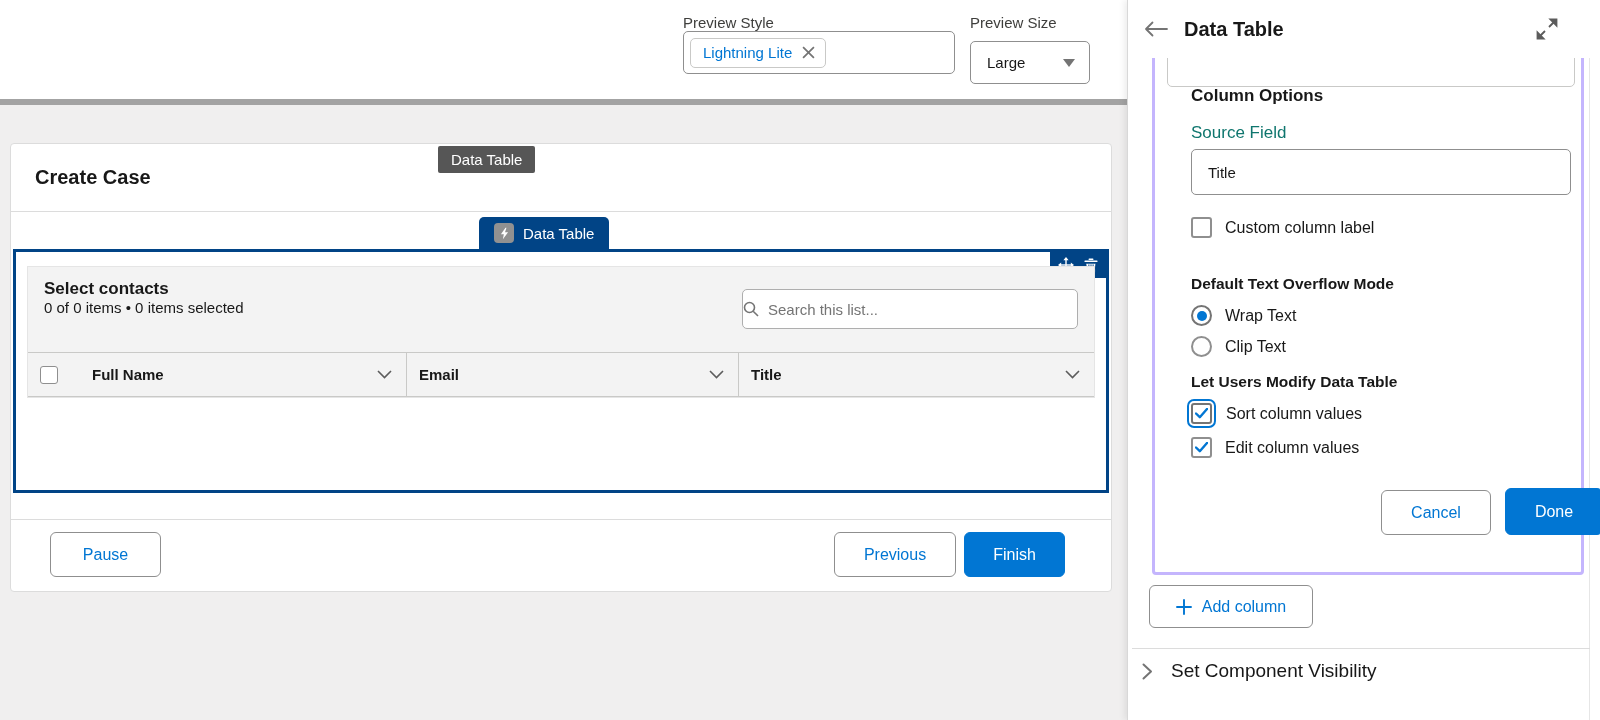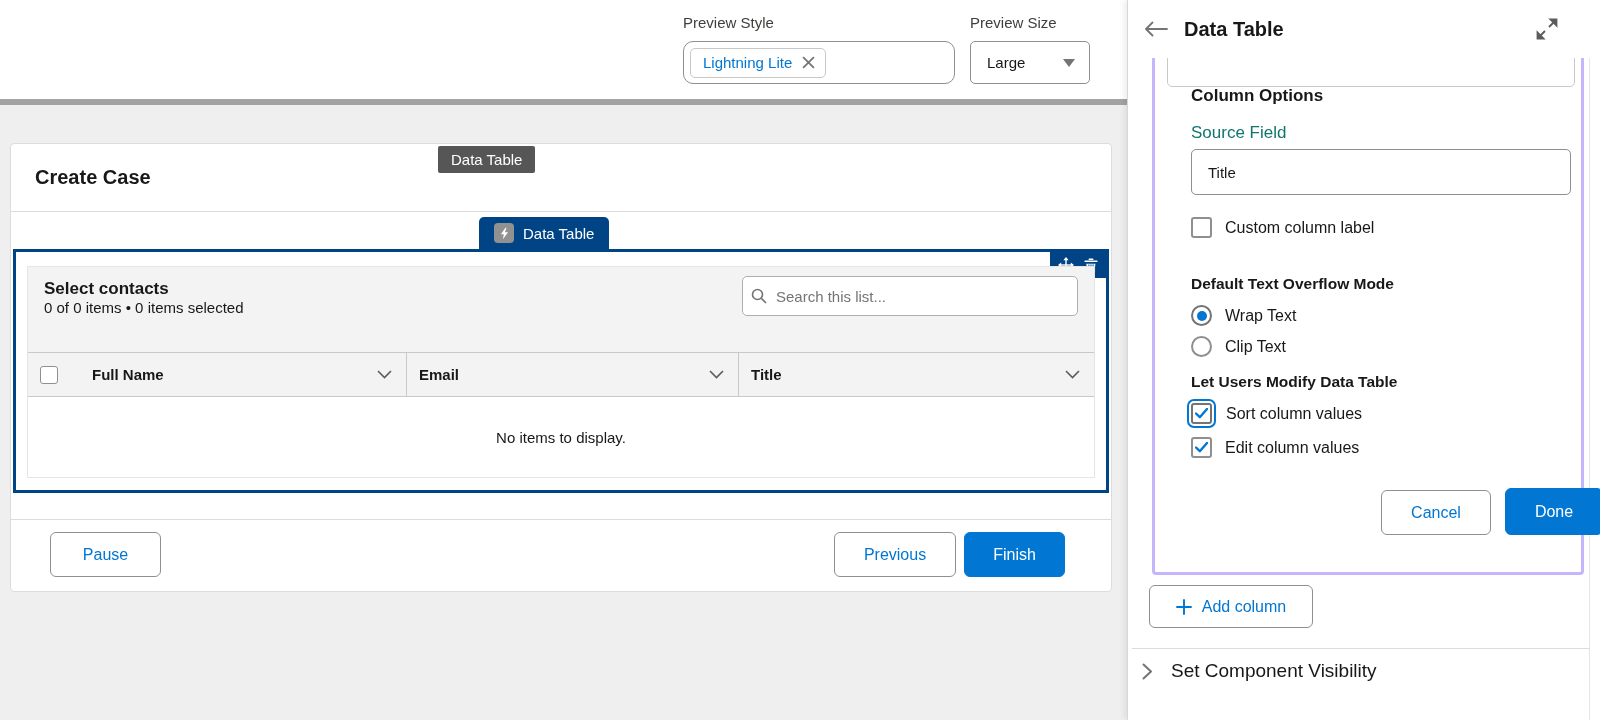--- a/index.html
+++ b/index.html
@@ -3,21 +3,21 @@
 <meta charset="utf-8">
 <style>
   * { margin:0; padding:0; box-sizing:border-box; }
   html,body { width:1600px; height:720px; font-family:"Liberation Sans",sans-serif; background:#fff; }
   #screen { position:relative; width:1600px; height:720px; overflow:hidden; color:#181818; }
 
   
   .topbar { position:absolute; left:0; top:0; width:1127px; height:105px; background:#fff; border-bottom:6px solid #a3a3a3; z-index:2; }
   .field-label { font-size:15px; color:#3e3e3c; }
   .pv-style { position:absolute; left:683px; top:14px; }
-  .pv-style .combo { margin-top:10px; width:272px; height:43px; border:1px solid #8f8f8f; border-radius:10px; background:#fff; display:flex; align-items:center; padding:0 6px; }
+  .pv-style .combo { margin-top:0; width:272px; height:43px; border:1px solid #8f8f8f; border-radius:5px; background:#fff; display:flex; align-items:center; padding:0 6px; }
   .pill { display:flex; align-items:center; gap:10px; height:30px; border:1px solid #c9c9c7; border-radius:5px; padding:0 10px 0 12px; background:#fff; }
   .pill span.lbl { color:#0176d3; font-size:15px; }
   .pv-size { position:absolute; left:970px; top:14px; }
   .pv-size .selectbox { margin-top:10px; width:120px; height:43px; border:1px solid #8f8f8f; border-radius:5px; background:#fff; display:flex; align-items:center; justify-content:space-between; padding:0 14px 0 16px; font-size:15px; }
 
   .canvas { position:absolute; left:0; top:105px; width:1127px; height:615px; background:#f0efef; }
 
   .main-card { position:absolute; left:10px; top:38px; width:1102px; height:449px; background:#fff; border:1px solid #dcdcdc; border-radius:4px; }
   .card-title { position:absolute; left:24px; top:22px; font-size:20px; font-weight:bold; }
   .card-div1 { position:absolute; left:0; top:67px; width:100%; height:1px; background:#dcdcdc; }
@@ -26,21 +26,21 @@
   .tab .ic { width:20px; height:20px; background:#919191; border-radius:4px; display:flex; align-items:center; justify-content:center; }
   .tab .lbl { color:#fff; font-size:15px; }
 
   .selection { position:absolute; left:2px; top:105px; width:1096px; height:244px; border:3px solid #014486; background:#fff; }
   .badge { position:absolute; top:0; right:0; height:26px; background:#014486; display:flex; align-items:center; gap:10px; padding:0 8px; }
 
   .list { position:absolute; left:11px; top:14px; width:1068px; border:1px solid #e5e5e5; background:#fff; }
   .list-head { position:relative; background:#f3f3f3; height:85px; padding:12px 16px; }
   .list-title { font-size:17px; font-weight:bold; }
   .list-count { font-size:15px; }
-  .search { position:absolute; right:16px; top:9px; width:336px; height:40px; background:#fff; border:1px solid #aeaeae; border-radius:5px; display:flex; align-items:center; padding:0 8px; gap:9px; }
+  .search { position:absolute; right:16px; top:22px; width:336px; height:40px; background:#fff; border:1px solid #aeaeae; border-radius:5px; display:flex; align-items:center; padding:0 0; gap:9px; }
   .search input { border:none; outline:none; flex:1; font-size:15px; font-family:"Liberation Sans",sans-serif; color:#181818; background:transparent; }
   .search input::placeholder { color:#747474; }
   .thead { display:flex; height:45px; background:#f3f3f3; border-top:1px solid #c9c9c7; border-bottom:1px solid #c9c9c7; align-items:stretch; }
   .th { display:flex; align-items:center; justify-content:space-between; padding:0 14px 0 12px; font-size:15px; font-weight:bold; }
   .th + .th { border-left:1px solid #c9c9c7; }
   .th-check { width:52px; display:flex; align-items:center; padding-left:12px; }
   .th-fn { width:326px; } .th-em { width:332px; } .th-ti { flex:1; }
   .tbody { height:80px; display:flex; align-items:center; justify-content:center; font-size:15px; background:#fff; }
 
   .card-div2 { position:absolute; left:0; top:375px; width:100%; height:1px; background:#dcdcdc; }
@@ -179,21 +179,20 @@
                   <path d="M1 1 L7.5 7.5 L14 1" stroke="#5c5c5c" stroke-width="1.6" fill="none"></path>
                 </svg>
             </div>
             <div class="th th-ti">
               <span>Title</span>
               <svg width="15" height="9" viewBox="0 0 15 9">
                   <path d="M1 1 L7.5 7.5 L14 1" stroke="#5c5c5c" stroke-width="1.6" fill="none"></path>
                 </svg>
             </div>
           </div>
-          <div class="tbody">No items to display.</div>
         </div>
       </div>
 
       <div class="card-div2"></div>
       <button class="btn f-pause">Pause</button>
       <button class="btn f-prev">Previous</button>
       <button class="btn btn-brand f-finish">Finish</button>
     </div>
   </div>
 

